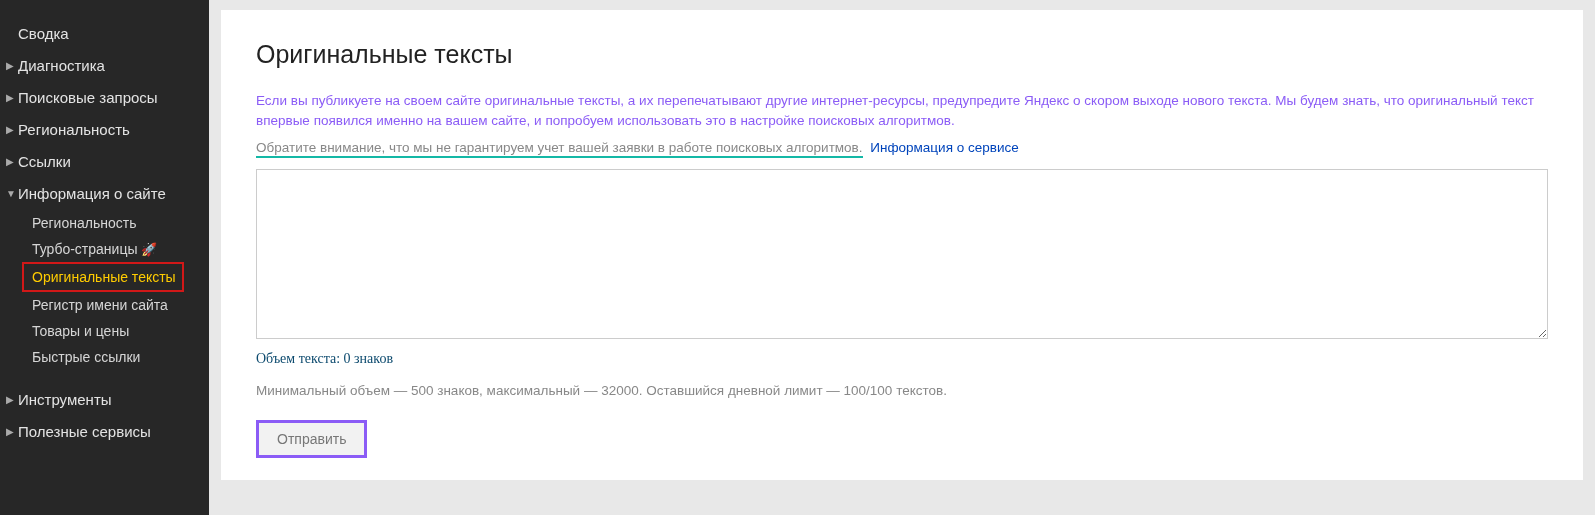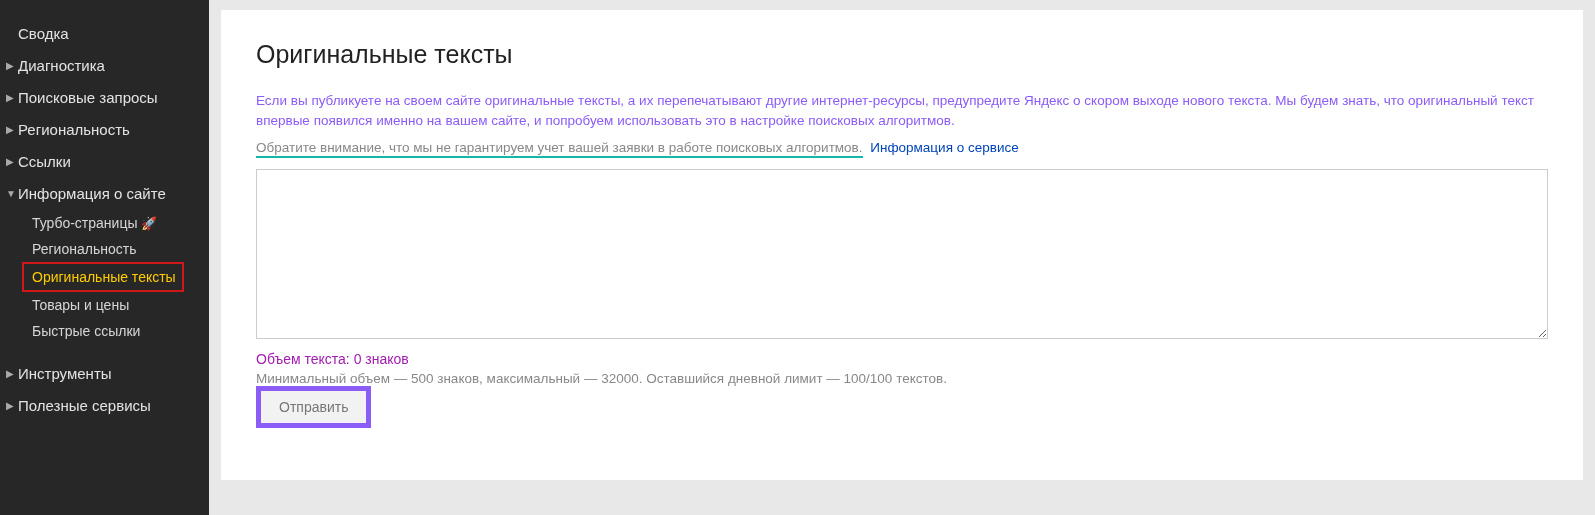--- a/index.html
+++ b/index.html
@@ -96,30 +96,32 @@
     width:100%;
     height:170px;
     border:1px solid #ccc;
     resize:both;
     font-size:14px;
     padding:6px;
   }
   .counter {
     margin-top:8px;
     font-size:14px;
-    color:#a21caf;
+    color:#0c4a6e;
+    font-family:Liberation Serif, serif;
   }
   .limits {
-    margin-top:4px;
+    margin-top:16px;
     font-size:13.5px;
     color:#888;
   }
   .submit-btn {
+    margin-top:22px;
     background:#f2f2f2;
-    border:5px solid #8b5cf6;
+    border:3px solid #8b5cf6;
     color:#777;
     font-size:14px;
     padding:8px 18px;
     cursor:pointer;
   }
 </style>
 </head>
 <body>
 
 <nav class="sidebar">
@@ -148,28 +150,31 @@
     <span class="chev">▶</span>
     <span>Ссылки</span>
   </div>
 
   <div class="side-item expanded">
     <span class="chev">▼</span>
     <span>Информация о сайте</span>
   </div>
   <div class="sub-list">
     <div class="side-sub">
+      <span>Региональность</span>
+    </div>
+    <div class="side-sub">
       <span>Турбо-страницы</span>
       <span class="rocket">🚀</span>
     </div>
-    <div class="side-sub">
-      <span>Региональность</span>
-    </div>
     <div class="side-sub active">
       <span>Оригинальные тексты</span>
+    </div>
+    <div class="side-sub">
+      <span>Регистр имени сайта</span>
     </div>
     <div class="side-sub">
       <span>Товары и цены</span>
     </div>
     <div class="side-sub">
       <span>Быстрые ссылки</span>
     </div>
   </div>
 
   <div class="side-item" style="margin-top:14px">

